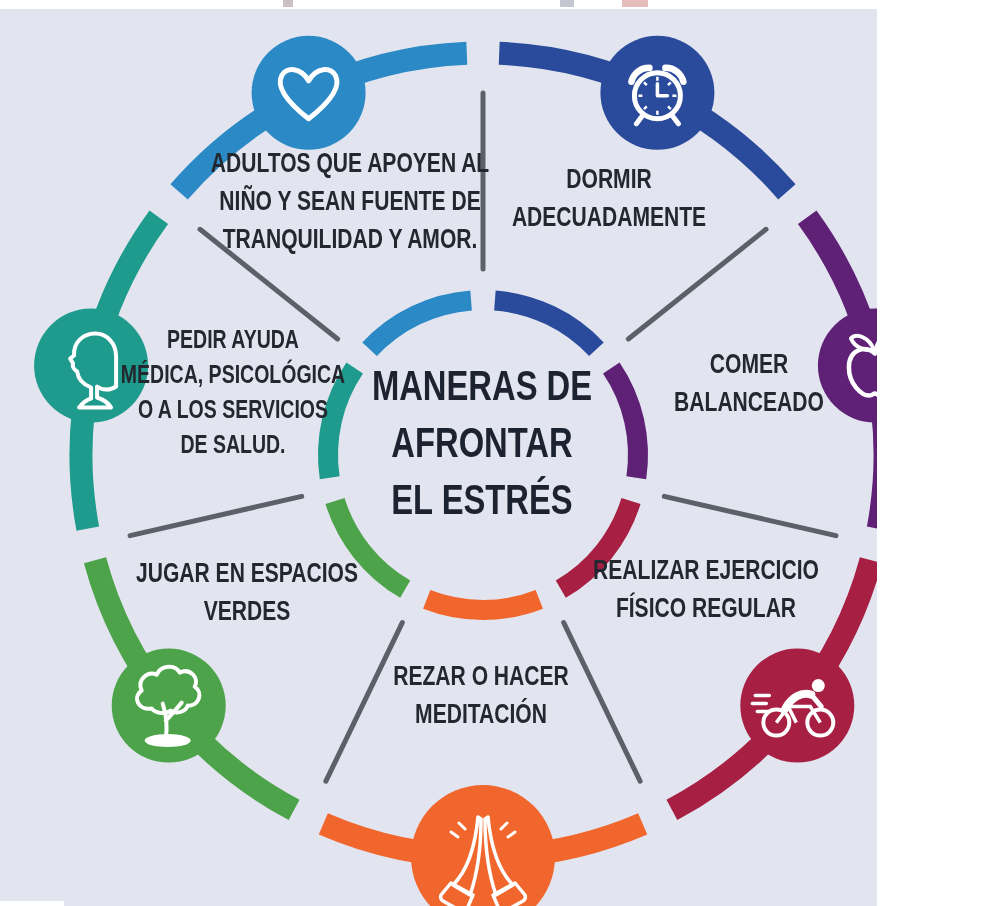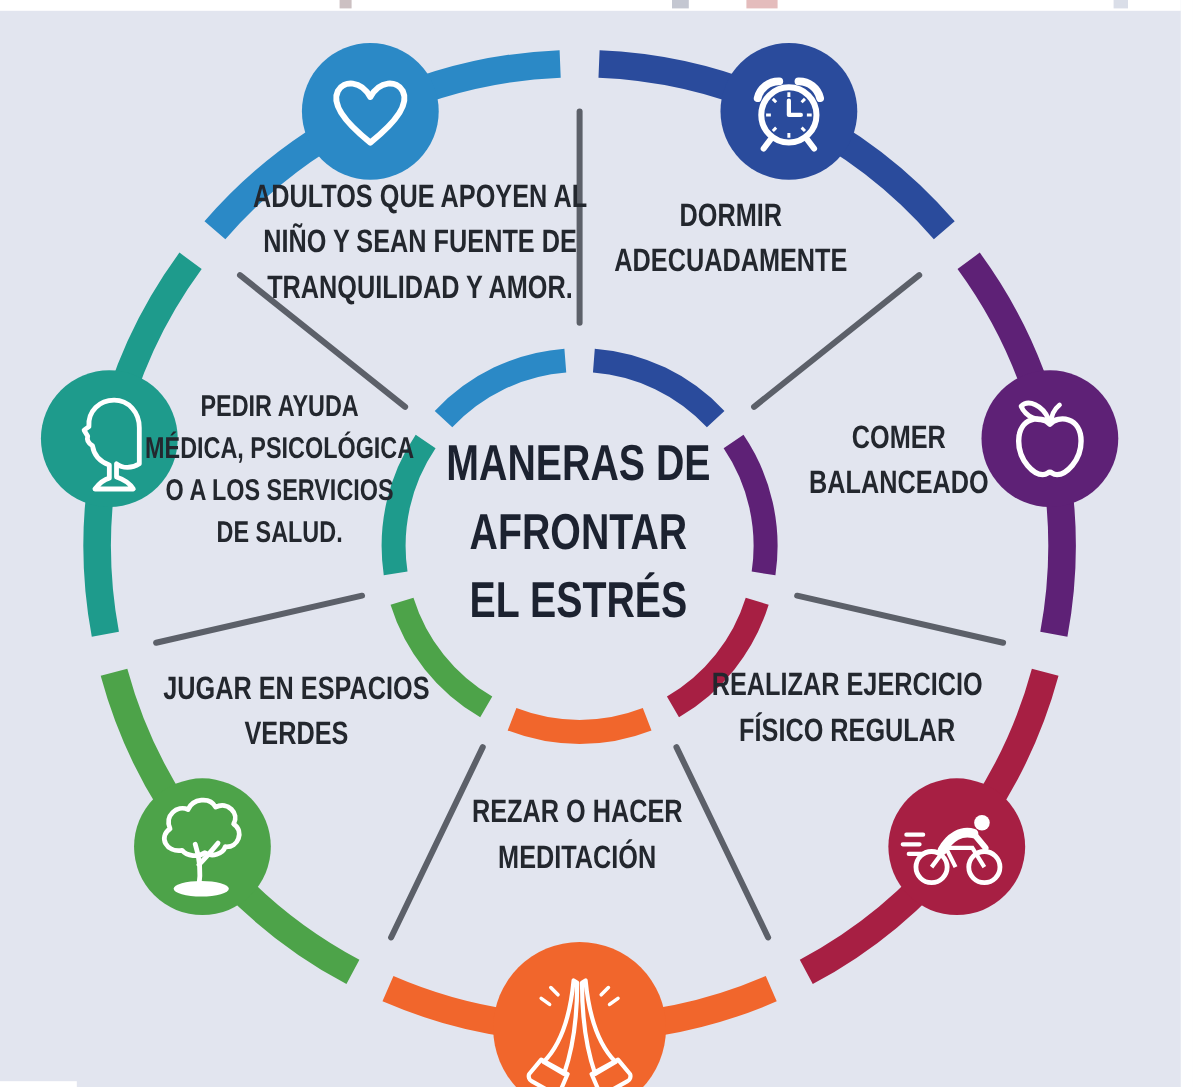--- a/index.html
+++ b/index.html
@@ -1,17 +1,17 @@
 <!DOCTYPE html>
 <html><head>
 <meta charset="utf-8">
 <style>
   html,body{margin:0;padding:0;background:#ffffff;}
   .stage{
-    position:relative;width:984px;height:906px;overflow:hidden;
+    position:relative;width:877px;height:906px;overflow:hidden;
     background:#e2e5ef;
     font-family:"Liberation Sans",sans-serif;
   }
   .top-strip{position:absolute;top:0;left:0;width:994px;height:9px;background:#ffffff;}
   .artifact{position:absolute;top:0;height:7px;opacity:.45;}
   .a1{left:283px;width:10px;background:#8f7378;}
   .a2{left:560px;width:14px;background:#7d8299;}
   .a3{left:622px;width:26px;background:#c46a6a;}
   .a4{left:928px;width:12px;background:#aeb6cc;}
   .bottom-sliver{position:absolute;left:0;bottom:0;width:64px;height:5px;background:#ffffff;}

